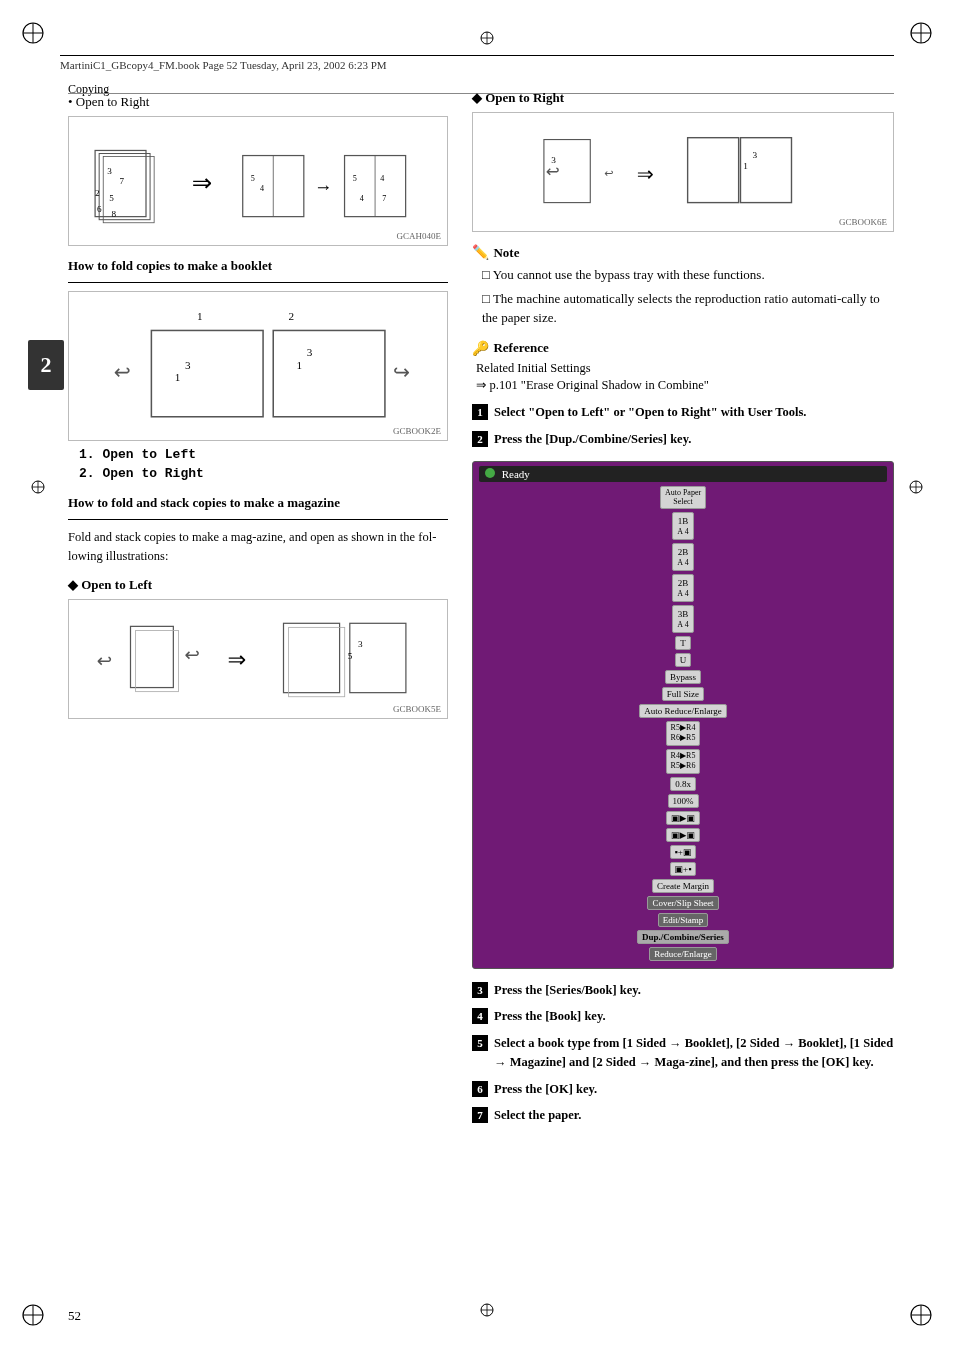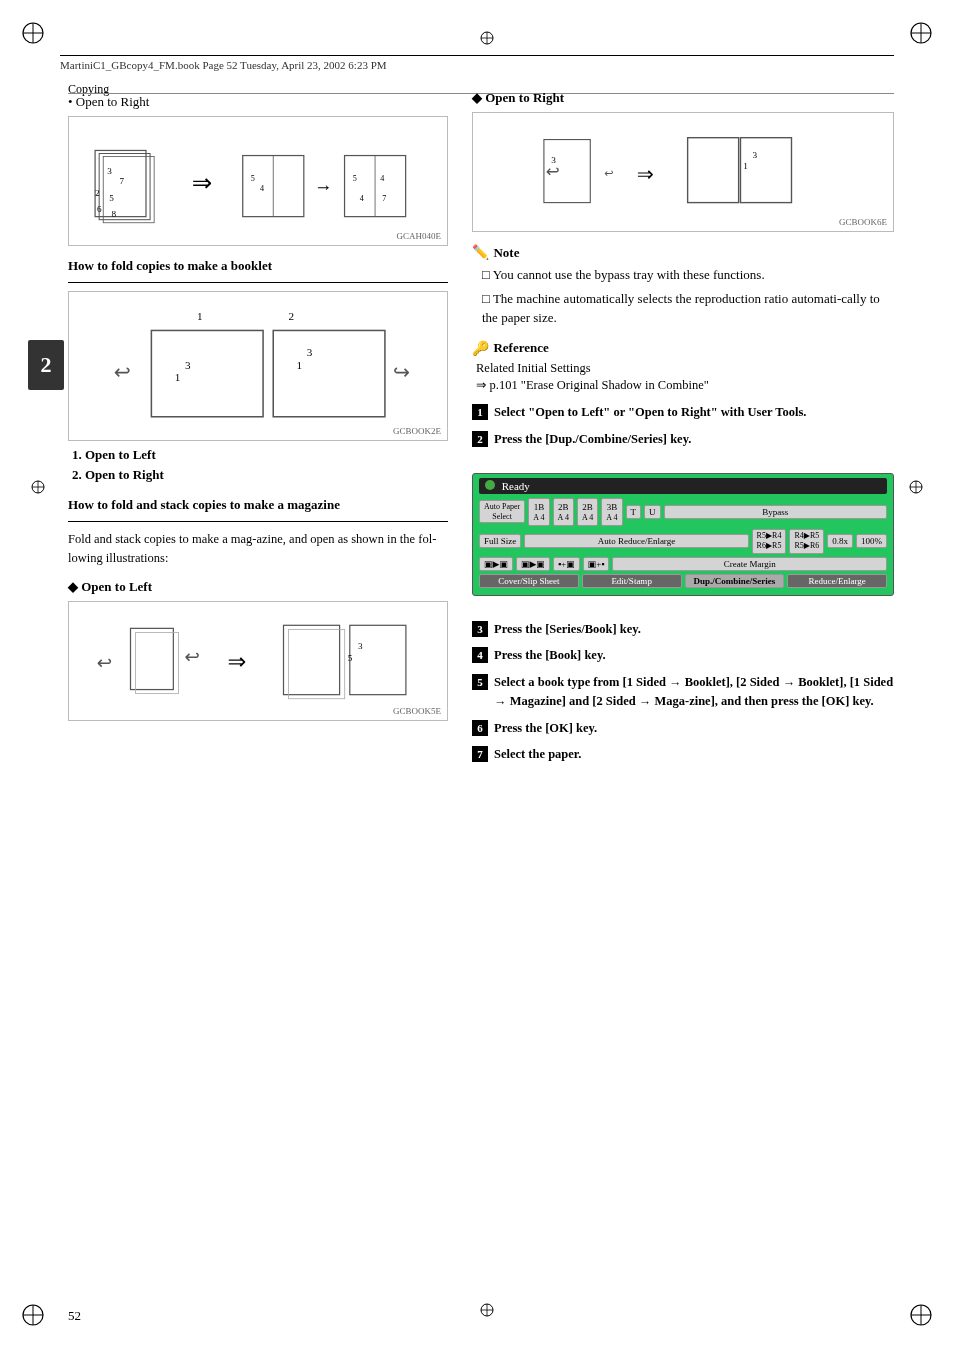--- a/index.html
+++ b/index.html
@@ -109,21 +109,22 @@
       bottom: 4px;
       right: 6px;
       font-size: 9px;
       color: #666;
     }
 
     
     .numbered-item {
       font-weight: bold;
       font-size: 13px;
-      margin: 4px 4px;
+      margin: 4px 11px;
+      font-family: Liberation Mono, monospace;
     }
 
     
     .diamond-heading {
       font-weight: bold;
       font-size: 13px;
       margin: 10px 0 6px 0;
     }
     .diamond-heading::before {
       content: '◆ ';
@@ -207,38 +208,39 @@
       font-size: 12.5px;
       font-weight: bold;
       line-height: 1.5;
       flex: 1;
     }
 
     
     .machine-ui {
       border: 1.5px solid #555;
       border-radius: 3px;
-      background: #22c55e;
+      background: #701a75;
       padding: 4px 6px;
-      margin: 24px 0;
+      margin: 12px 0;
       font-size: 10px;
     }
     .machine-ui-title {
       background: #222;
       color: #fff;
       font-size: 11px;
       padding: 2px 6px;
       margin-bottom: 4px;
       border-radius: 2px;
     }
     .machine-ui-row {
       display: flex;
       gap: 3px;
       margin-bottom: 3px;
       align-items: center;
+      flex-direction: column;
     }
     .machine-btn {
       background: #d4d4d4;
       border: 1px solid #999;
       border-radius: 2px;
       padding: 1px 4px;
       font-size: 9px;
       text-align: center;
       white-space: nowrap;
     }

